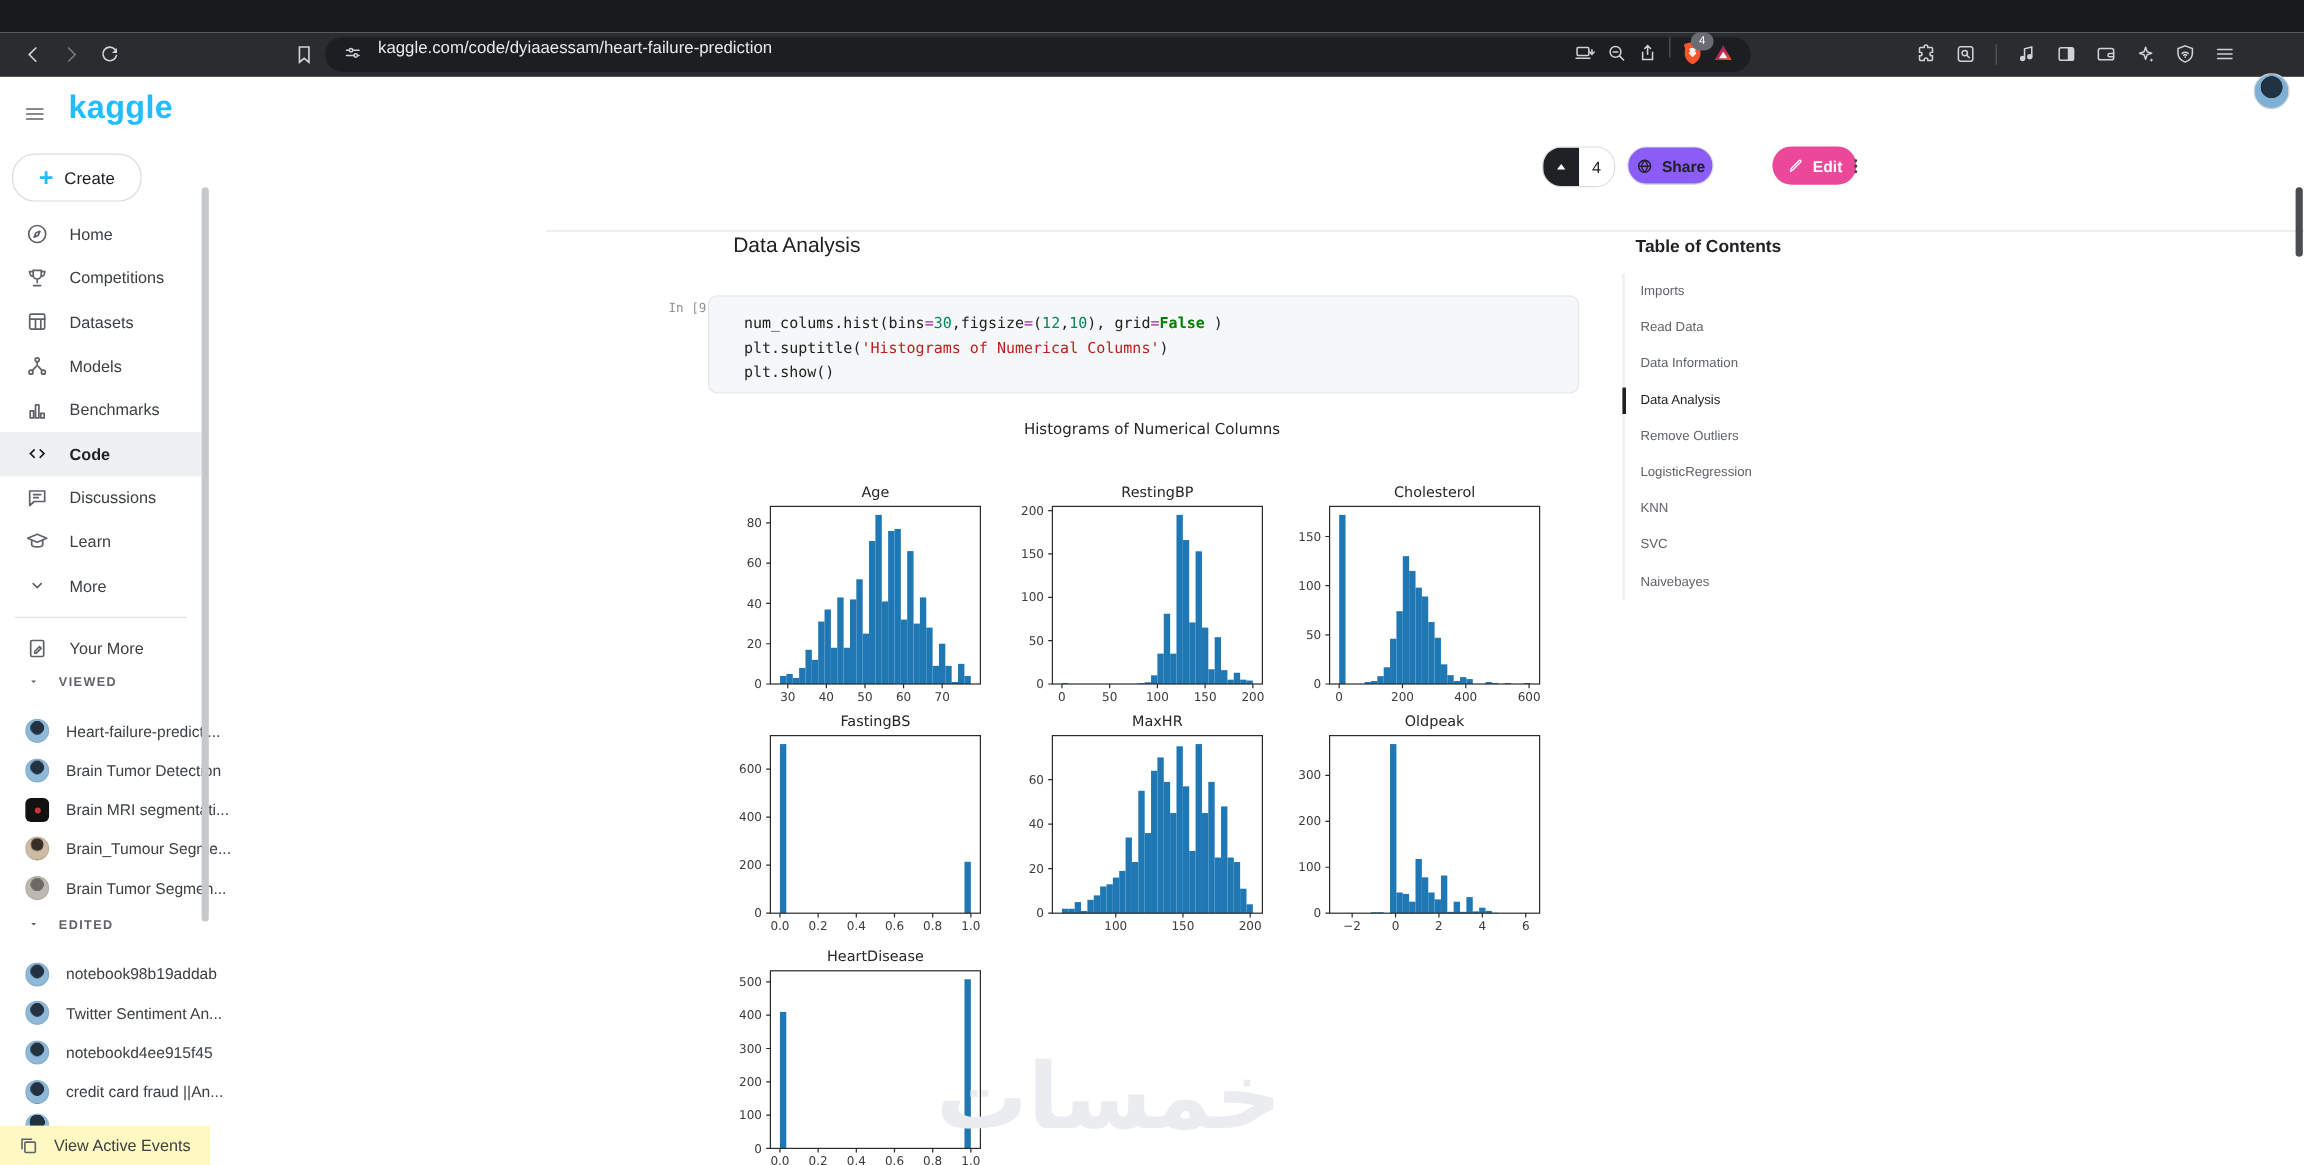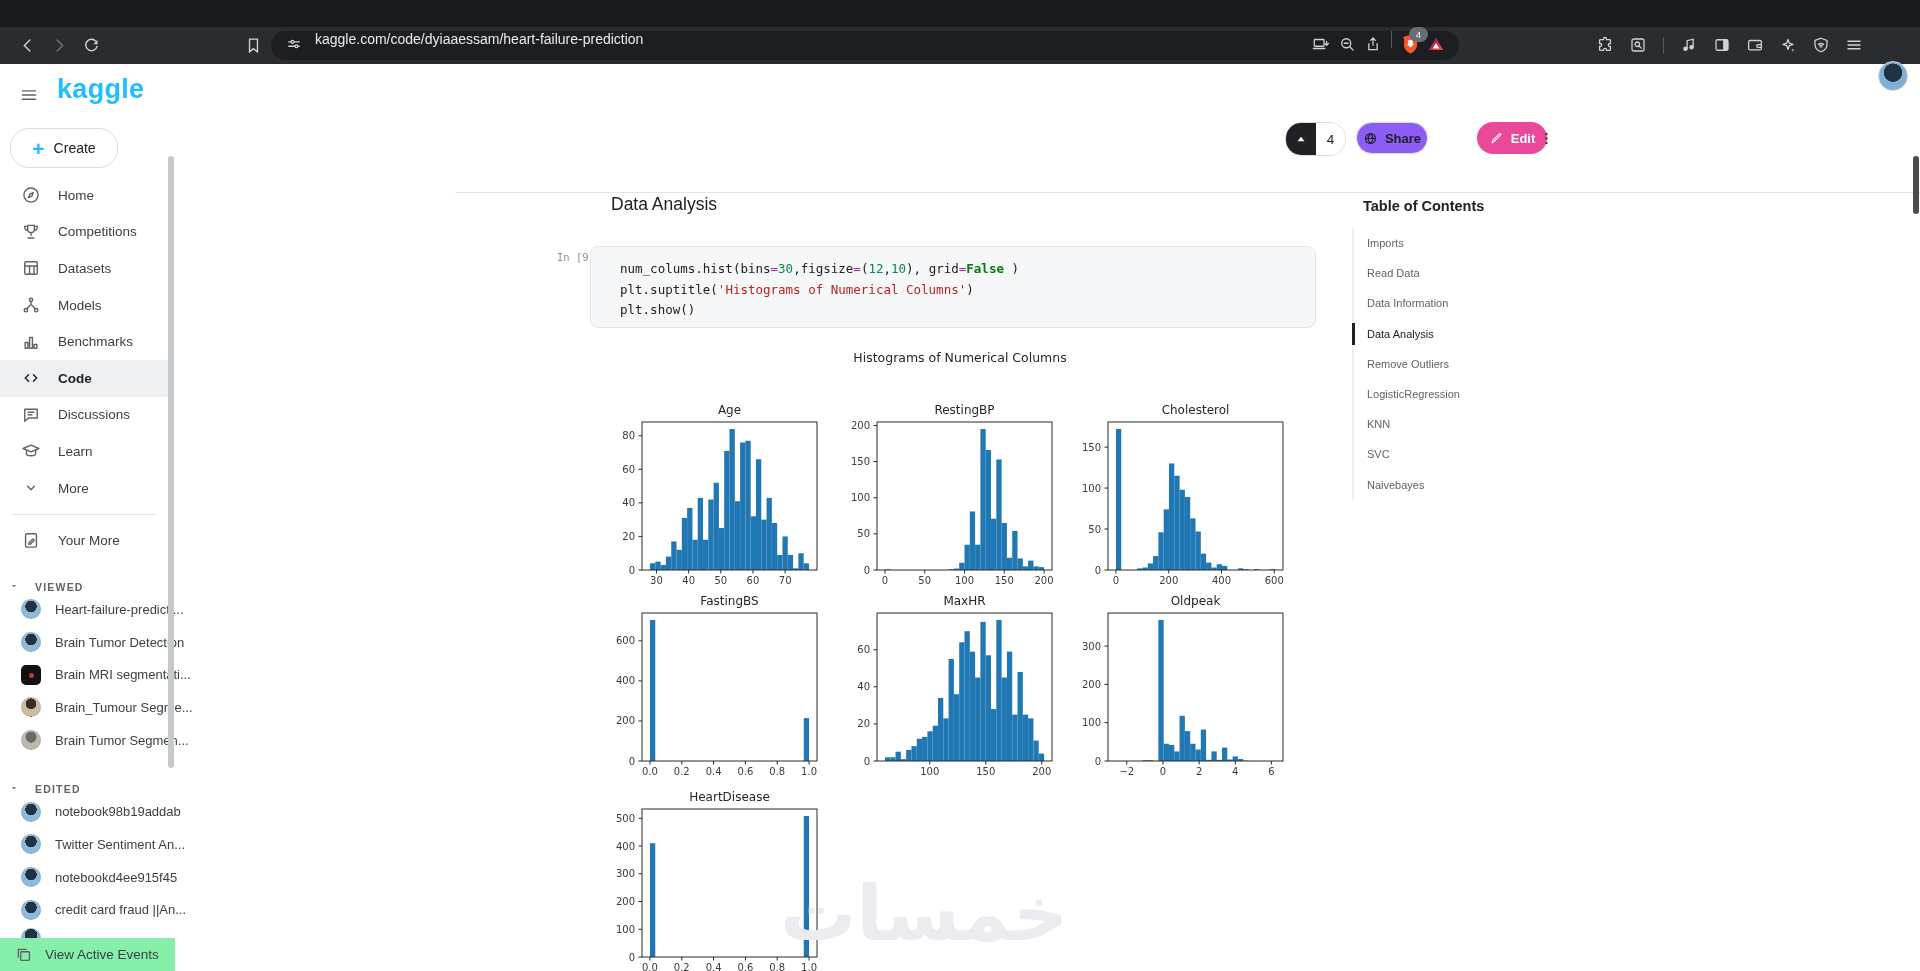--- a/index.html
+++ b/index.html
@@ -32,32 +32,32 @@
       background:#fff;display:flex;align-items:center;justify-content:center;gap:9px}
   .create-plus{color:#20beff;font-size:21px;font-weight:700;line-height:1}
   .create-label{font-size:14px;color:#202124;font-weight:500}
   .nav{position:absolute;left:0;top:177px;width:168px}
   .nav-row{height:36.6px;display:flex;align-items:center;padding-left:21px;color:#3c4043;font-size:13.5px}
   .nav-row .nic{width:20px;height:20px;margin-right:17px;color:#5f6368;flex:0 0 auto}
   .nav-row.active{background:#eef0f1;font-weight:600;color:#202124}
   .nav-row.active .nic{color:#202124}
   .sb-div{position:absolute;left:12px;top:514px;width:144px;height:1px;background:#e3e5e8}
   .work{position:absolute;left:0;top:523px;width:168px}
-  .sec-head{height:30px;display:flex;align-items:flex-end;padding-left:9px;color:#5f6368;font-size:10.5px;
+  .sec-head{height:30px;display:flex;align-items:flex-start;padding-left:23px;color:#5f6368;font-size:10.5px;
       font-weight:700;letter-spacing:1.2px}
   .sec-head .tri{margin-right:16px;font-size:9px;color:#5f6368}
   .it-row{height:32.7px;display:flex;align-items:center;padding-left:21px;font-size:13px;color:#3c4043;white-space:nowrap}
   .avatar-s{width:20px;height:20px;border-radius:50%;margin-right:14px;flex:0 0 auto;border:1px solid rgba(0,0,0,.06);box-sizing:border-box}
   .av-user{background:radial-gradient(circle at 50% 36%,#233240 0 38%,#8fb9d8 40%)}
   .av-mri{background:#121212;border-radius:5px;position:relative}
   .av-mri::after{content:"";position:absolute;left:7px;top:7px;width:5px;height:5px;border-radius:50%;background:#c93434}
   .av-p1{background:radial-gradient(circle at 50% 32%,#3a2f27 0 34%,#cdbba4 36%)}
   .av-p2{background:radial-gradient(circle at 50% 34%,#6d6a66 0 36%,#bdb9b2 38%)}
   .sb-scrollbar{position:absolute;left:168px;top:156px;width:6px;height:612px;border-radius:3px;background:#c6c9cc}
-  .sb-footer{position:absolute;left:0;top:938px;width:175px;height:33px;background:#86efac;display:flex;align-items:center}
+  .sb-footer{position:absolute;left:0;top:938px;width:175px;height:33px;background:#fef9c3;display:flex;align-items:center}
   .sb-footer .nic{width:19px;height:19px;margin:0 12px 0 14px;color:#5f6368}
   .sb-footer span{font-size:13.5px;color:#3c4043}
   .partial-av{position:absolute;left:21px;top:928px;width:20px;height:20px;border-radius:50%}
 
   
   .search{position:absolute;left:560px;top:71px;width:1006px;height:37px;border:1px solid #d8dbdf;border-radius:19px;
       background:#fff;display:flex;align-items:center;padding-left:18px;box-sizing:border-box;gap:10px}
   .search svg{width:17px;height:17px;color:#5f6368}
   .search-ph{font-size:14px;color:#5f6368}
   .avatar-top{position:absolute;left:1878px;top:61px;width:30px;height:30px;border-radius:50%;

